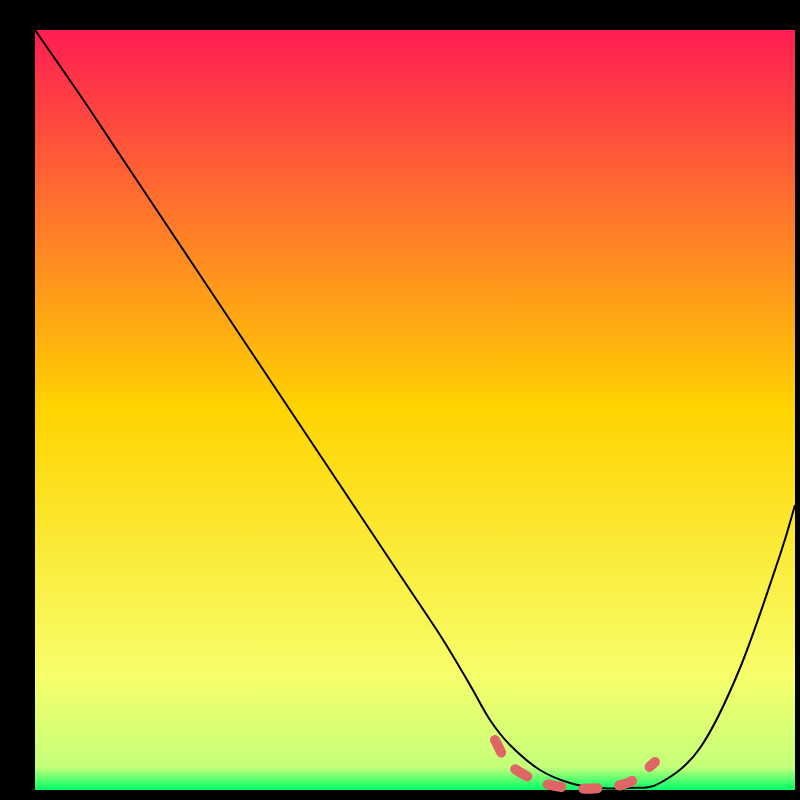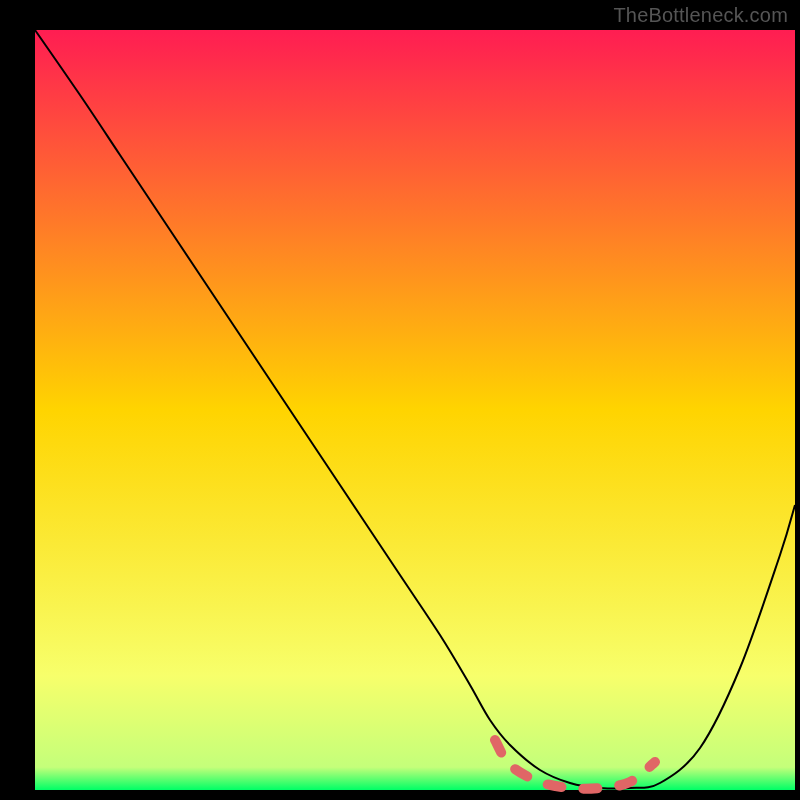--- a/index.html
+++ b/index.html
@@ -32,21 +32,20 @@
     top: 0;
     left: 0;
     width: 800px;
     height: 800px;
   }
 </style>
 </head>
 <body>
 
 <div class="frame">
-  <div class="watermark">TheBottleneck.com</div>
   <svg class="plot" viewBox="0 0 800 800" preserveAspectRatio="none">
     <defs>
       <linearGradient id="bg-grad" x1="0" y1="0" x2="0" y2="1">
           <stop offset="0%" stop-color="#ff1d52"></stop>
           <stop offset="50%" stop-color="#ffd400"></stop>
           <stop offset="85%" stop-color="#f7ff6b"></stop>
           <stop offset="97%" stop-color="#c4ff7a"></stop>
           <stop offset="100%" stop-color="#00ff66"></stop>
         </linearGradient>
     </defs>

